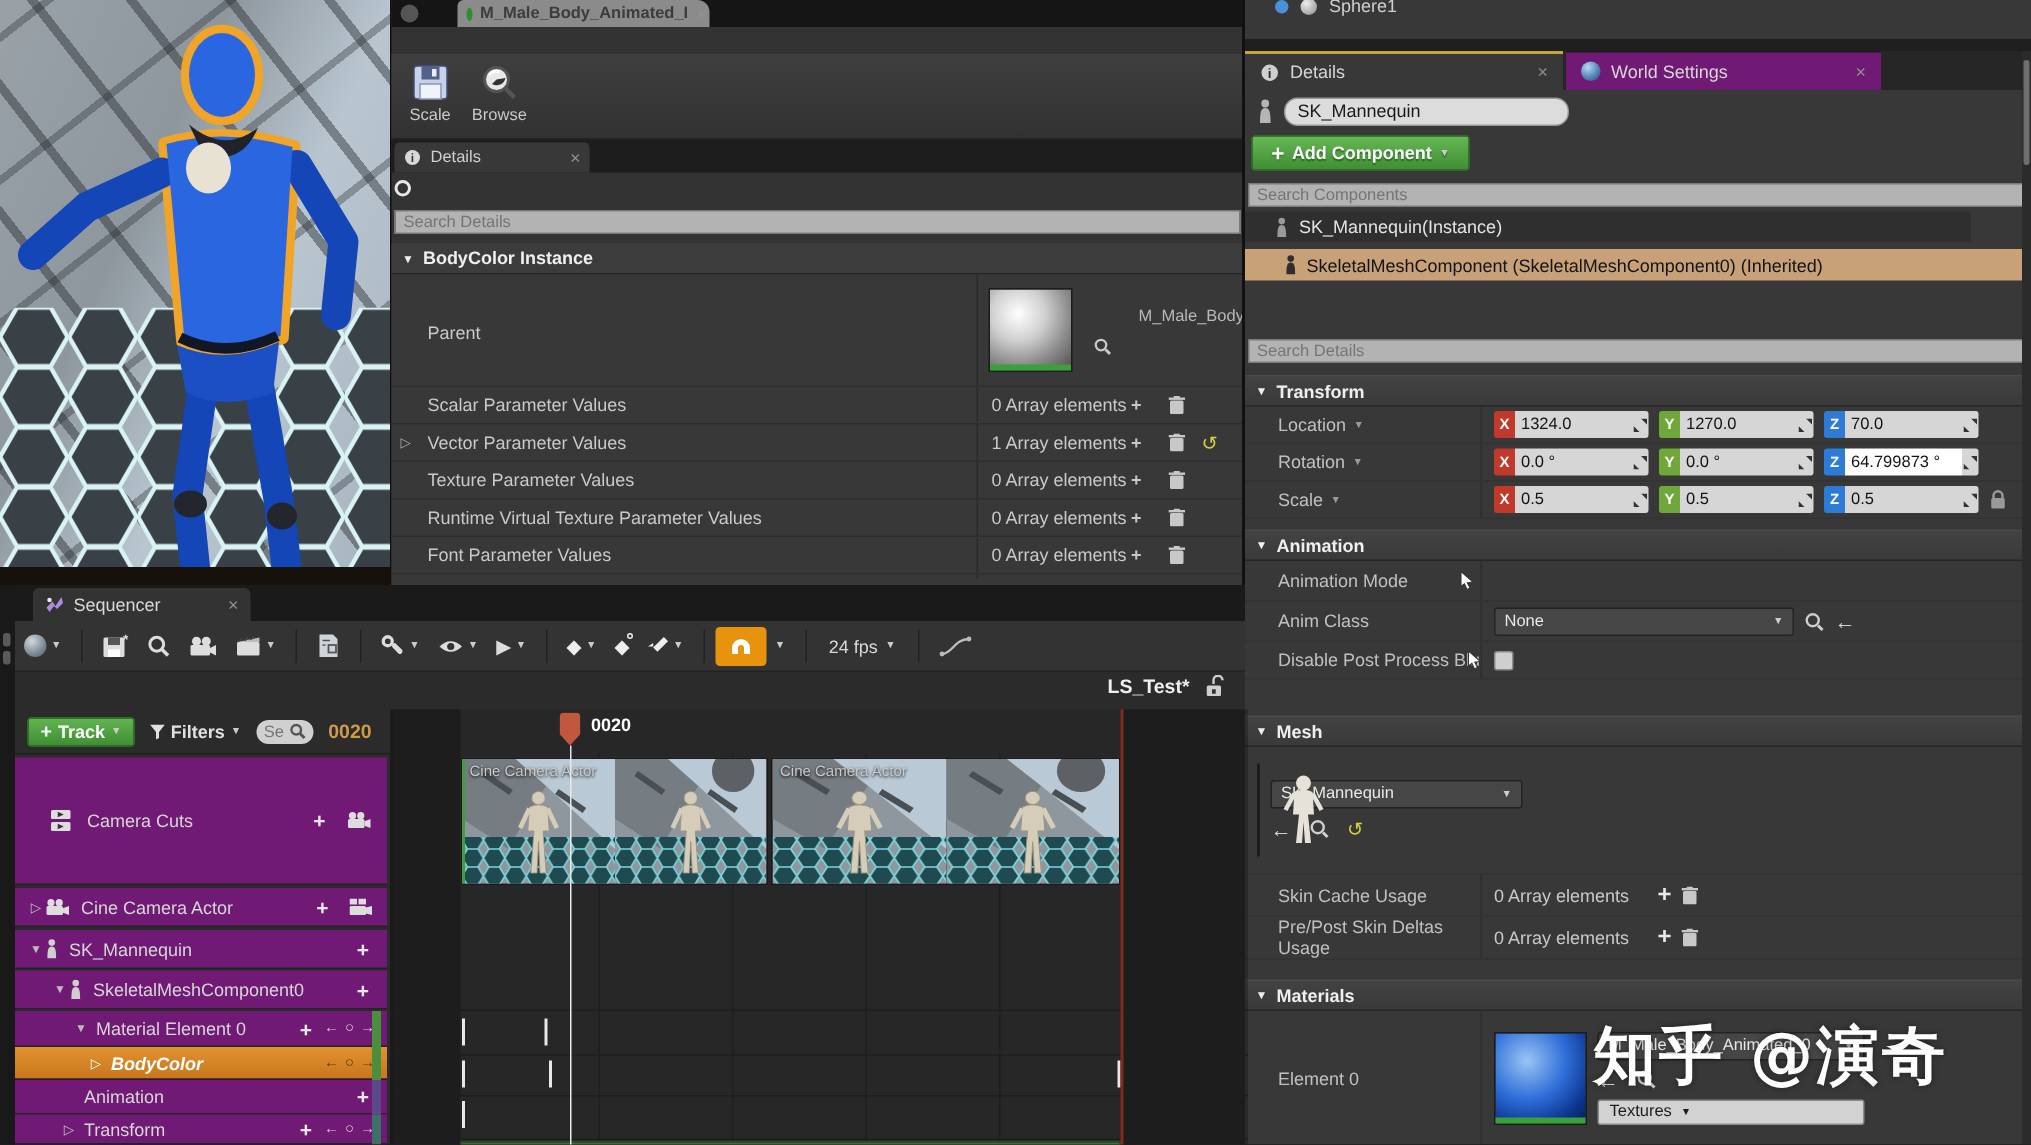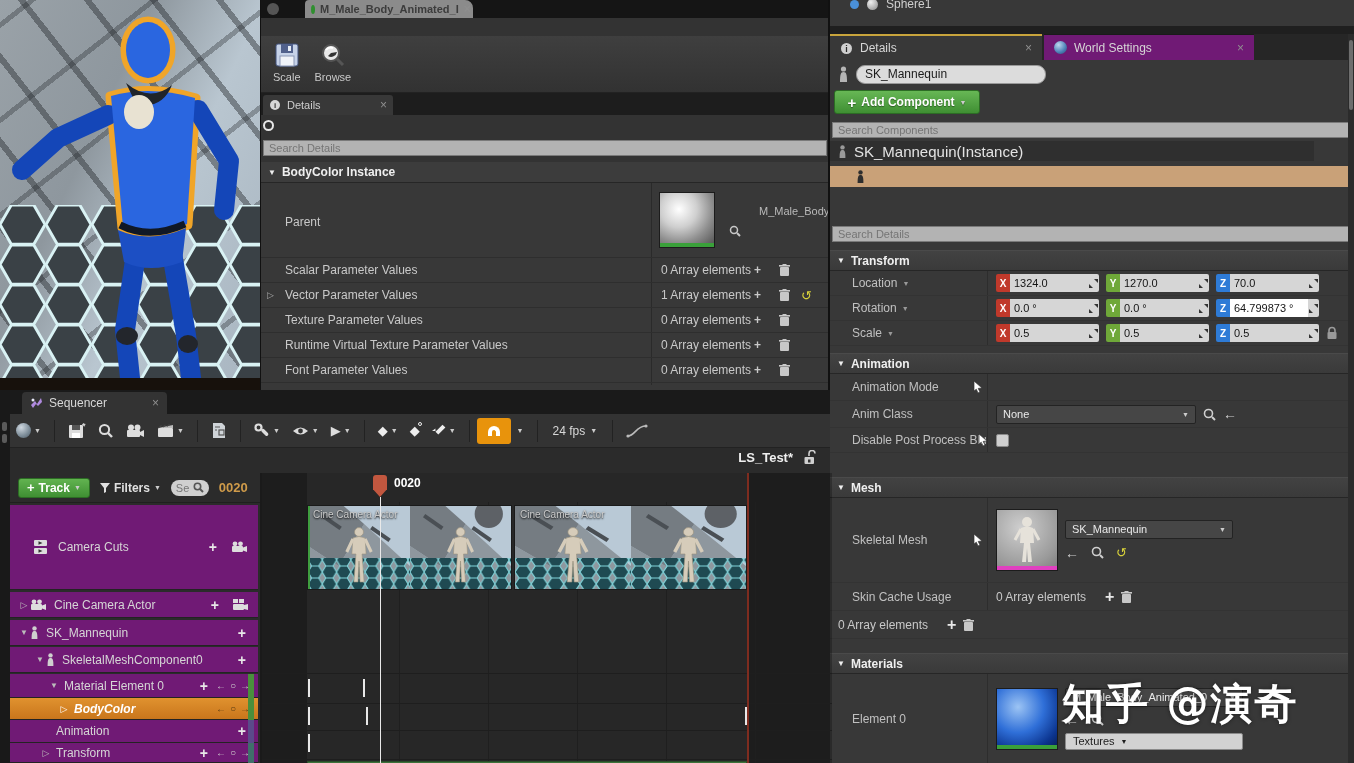--- a/index.html
+++ b/index.html
@@ -50,21 +50,21 @@
 .rp-div{position:absolute;left:0;top:26px;width:524px;height:8px;background:#1f1f1f}
 .rtabs{position:absolute;left:0;top:34px;width:524px;height:26px;background:#262626;display:flex}
 .rtab{height:26px;display:flex;align-items:center;gap:7px;padding:0 10px;font-size:12px;color:#d6d6d6}
 .rtab.active{background:#383838;border-top:2px solid #c8a43c;width:212px}
 .rtab.inactive{background:#701a75;border-top:1px solid #1a1a1a;width:210px;margin-left:2px}
 .closex{color:#8f8f8f;font-size:12px;margin-left:auto}
 .namerow{position:absolute;left:0;top:61px;width:524px;height:26px;display:flex;align-items:center;gap:7px;padding-left:8px}
 .nameinput{width:190px;height:19px;background:#dcdcdc;border-radius:9px;border:1px solid #999;color:#1a1a1a;font-size:12px;padding:0 8px}
 .addcomp{position:absolute;left:4px;top:90px;width:146px;height:24px;background:linear-gradient(#67b755,#3f8f33);border:1px solid #2c6d24;border-radius:3px;color:#fff;font-weight:bold;font-size:12px;display:flex;align-items:center;justify-content:center;gap:5px;text-shadow:0 1px 1px rgba(0,0,0,.4)}
 .rsearch{height:16px;background:#b3b3b3;border:1px solid #7a7a7a;font-size:11px;color:#555;padding:0 5px;width:520px}
-.comprow1{position:absolute;left:0;top:141px;width:484px;height:20px;background:#2f2f2f;display:flex;align-items:center;gap:7px;padding-left:8px;color:#e3e3e3;font-size:15px}
+.comprow1{position:absolute;left:0;top:141px;width:484px;height:20px;background:#2f2f2f;display:flex;align-items:center;gap:7px;padding-left:20px;color:#e3e3e3;font-size:12px}
 .comprow2{position:absolute;left:0;top:166px;width:524px;height:21px;background:#c9a178;display:flex;align-items:center;gap:6px;padding-left:26px;color:#141414;font-size:12px}
 .sect{position:absolute;left:0;width:524px}
 .secthead{height:21px;background:linear-gradient(#424242,#3a3a3a);border-top:1px solid #4a4a4a;border-bottom:1px solid #262626;color:#efefef;font-weight:bold;font-size:12px;display:flex;align-items:center;gap:6px;padding-left:7px}
 .prow{display:grid;grid-template-columns:158px 1fr;min-height:25px;align-items:center;border-bottom:1px solid #333}
 .prow .pl{padding-left:22px;color:#c0c0c0;font-size:12px;border-right:1px solid #2d2d2d;align-self:stretch;display:flex;align-items:center;gap:5px;position:relative}
 .prow .pv{padding-left:8px;display:flex;align-items:center;gap:7px}
 .spin{display:flex;align-items:center;height:18px}
 .ax{width:14px;height:18px;color:#fff;font-size:10px;font-weight:bold;display:flex;align-items:center;justify-content:center;border-radius:2px 0 0 2px}
 .num{width:78px;height:18px;background:#d6d6d6;color:#141414;font-size:11px;display:flex;align-items:center;padding:0 4px;white-space:nowrap;overflow:hidden}
 .cnr{width:11px;height:18px;background:#d6d6d6;border-radius:0 2px 2px 0;display:flex;align-items:center;justify-content:center}
@@ -361,20 +361,21 @@
       </span>
     <span>SK_Mannequin(Instance)</span>
   </div>
   <div class="comprow2">
     <span class="icon">
         <svg width="9" height="13">
           <circle cx="4.5" cy="2.4" r="2.2" fill="#2e2e2e"></circle>
           <path d="M4.5 5 C2 5 1.6 7.5 1.6 13 L7.4 13 C7.4 7.5 7 5 4.5 5Z" fill="#2e2e2e"></path>
         </svg>
       </span>
+    <span>SkeletalMeshComponent (SkeletalMeshComponent0) (Inherited)</span>
   </div>
   <input class="rsearch abs" style="left: 2px; top: 226px;" placeholder="Search Details">
 
   <div class="sect" style="top:250px">
     <div class="secthead">
       <span style="font-size:8px">▼</span>
       <span>Transform</span>
     </div>
     <div class="prow">
       <div class="pl">
@@ -536,28 +537,20 @@
         </div>
     </div>
   </div>
 
   <div class="sect" style="top:477px">
     <div class="secthead">
       <span style="font-size:8px">▼</span>
       <span>Mesh</span>
     </div>
     <div class="prow" style="min-height:85px">
-      <div class="pl">
-          <span>Skeletal Mesh</span>
-        <span class="icon" style="position:absolute;right:3px">
-            <svg width="11" height="12">
-              <path d="M1 0 L9 7 L5.2 7.4 L7 11 L5 12 L3.3 8.2 L1 10 Z" fill="#fff" stroke="#333" stroke-width="0.7"></path>
-            </svg>
-          </span>
-      </div>
       <div class="pv">
         <div class="meshthumb">
           <svg width="60" height="57" style="position:absolute;left:0;top:0">
               <circle cx="30" cy="12" r="5" fill="#e6e2da"></circle>
               <path d="M24 18 Q30 15 36 18 L37 33 L33 33 L35 52 L31 52 L30 38 L29 52 L25 52 L27 33 L23 33 Z" fill="#e6e2da"></path>
               <path d="M24 19 L18 30 M36 19 L42 30" stroke="#e6e2da" stroke-width="3"></path>
             </svg>
           <div class="under" style="position:absolute;left:0;right:0;bottom:0;height:4px;background:#e040c0"></div>
         </div>
         <div style="display:flex;flex-direction:column;gap:6px">
@@ -588,20 +581,23 @@
         <span class="icon">
             <svg width="11" height="12">
               <rect x="1" y="3" width="9" height="9" rx="1" fill="#c8c8c8"></rect>
               <rect x="0" y="1" width="11" height="1.6" fill="#c8c8c8"></rect>
               <rect x="3.5" y="0" width="4" height="1.4" fill="#c8c8c8"></rect>
             </svg>
           </span>
       </div>
     </div>
     <div class="prow" style="min-height:28px">
+      <div class="pl">
+          <span>Pre/Post Skin Deltas Usage</span>
+        </div>
       <div class="pv">
           <span style="color:#c9c9c9;font-size:12px">0 Array elements</span>
         <span style="font-weight:bold;color:#e8e8e8;margin-left:12px">+</span>
         <span class="icon">
             <svg width="11" height="12">
               <rect x="1" y="3" width="9" height="9" rx="1" fill="#c8c8c8"></rect>
               <rect x="0" y="1" width="11" height="1.6" fill="#c8c8c8"></rect>
               <rect x="3.5" y="0" width="4" height="1.4" fill="#c8c8c8"></rect>
             </svg>
           </span>

